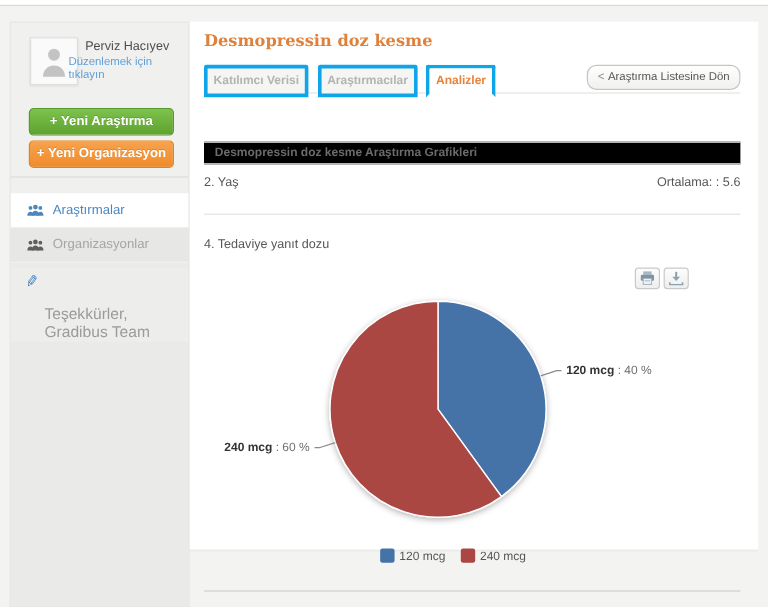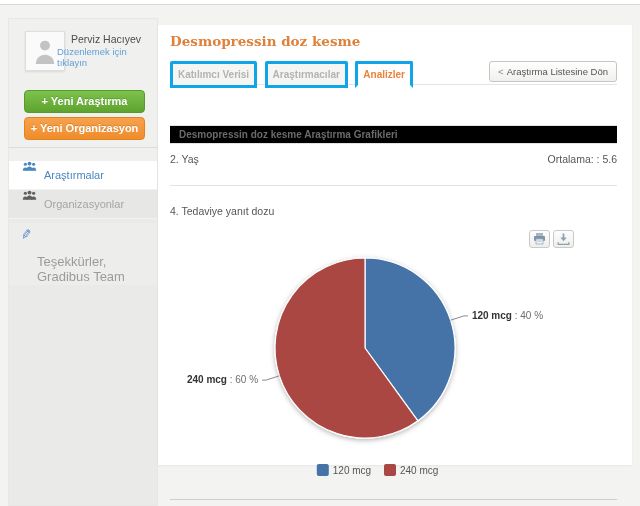--- a/index.html
+++ b/index.html
@@ -9,35 +9,35 @@
   
   #sidebar{position:absolute;left:8px;top:18px;width:150px;height:488px;background:#f0f0ef;border:1px solid #e7e7e5;box-sizing:border-box;}
   .avatar{position:absolute;left:16px;top:12px;width:38px;height:38px;background:#fafafa;border:1px solid #dedede;box-shadow:0 1px 2px rgba(0,0,0,.10);display:flex;align-items:center;justify-content:center;cursor:pointer;}
   .user-name{position:absolute;left:62px;top:14px;font-size:10.5px;color:#4d4d4d;white-space:nowrap;}
   .edit-link{position:absolute;left:48px;top:27px;font-size:9.5px;color:#5e9fd8;text-decoration:none;line-height:11px;display:block;width:84px;}
   .side-btn{position:absolute;left:15px;width:119px;height:21px;line-height:21px;text-align:center;border-radius:4px;color:#fff;font-size:11px;font-weight:bold;text-shadow:0 -1px 0 rgba(0,0,0,.15);cursor:pointer;}
   .btn-green{top:71px;background:linear-gradient(#7cc24c,#5ea32f);border:1px solid #57992b;}
   .btn-orange{top:98px;background:linear-gradient(#f7a24d,#ef8c2b);border:1px solid #e2831f;}
   .side-divider{position:absolute;left:0;right:0;top:128px;border-top:1px solid #dcdcda;}
   .nav{position:absolute;left:0;right:0;top:142px;bottom:0;background:#eaeae8;}
-  .nav-item{height:28px;line-height:28px;font-size:11px;color:#a5a5a5;padding-left:13px;border-bottom:1px solid #f2f2f0;cursor:pointer;display:flex;align-items:flex-start;gap:7px;background:#e7e7e5;}
+  .nav-item{height:28px;line-height:28px;font-size:11px;color:#a5a5a5;padding-left:13px;border-bottom:1px solid #f2f2f0;cursor:pointer;display:flex;align-items:center;gap:7px;background:#e7e7e5;}
   .nav-item.active{background:#ffffff;color:#4b86c0;font-weight:normal;}
   .nav-icon{display:inline-flex;color:#5f5f5f;}
   .nav-item.active .nav-icon{color:#4b86c0;}
   .thanks-box{position:relative;margin-top:4px;height:62px;background:#ededeb;}
   .pencil-icon{position:absolute;left:12px;top:4px;font-size:13px;color:#3f7fc1;transform:scaleX(-1) rotate(10deg);}
   .thanks-text{position:absolute;left:28px;top:31px;font-size:13px;color:#9b9b9b;}
 
   
-  #main{position:absolute;left:158px;top:25px;width:474px;height:440px;background:#ffffff;box-shadow:0 1px 2px rgba(0,0,0,.05);}
+  #main{position:absolute;left:158px;top:18px;width:474px;height:440px;background:#ffffff;box-shadow:0 1px 2px rgba(0,0,0,.05);}
   .page-title{position:absolute;left:12px;top:8px;font-family:"DejaVu Serif",serif;font-weight:bold;font-size:13.5px;color:#df813b;}
   .tabs-row{position:absolute;left:12px;right:15px;top:36px;height:23px;border-bottom:1px solid #e4e4e2;}
   .tab{display:inline-block;padding:0 5px;height:21px;line-height:21px;font-size:10px;font-weight:bold;color:#b3b3b1;background:#f5f5f3;border:3px solid #0ea5e9;border-radius:2px 2px 0 0;margin-right:3px;cursor:pointer;vertical-align:top;}
   .tab.active{background:#ffffff;color:#e8833a;border-bottom-color:#ffffff;position:relative;z-index:2;}
-  .back-btn{float:right;height:19px;line-height:19px;padding:0 8px;font-size:9.5px;color:#555;background:linear-gradient(#ffffff,#f0f0ee);border:1px solid #c5c5c3;border-radius:3px;cursor:pointer;}
+  .back-btn{float:right;height:19px;line-height:19px;padding:0 8px;font-size:9.5px;color:#555;background:linear-gradient(#ffffff,#f0f0ee);border:1px solid #c5c5c3;border-radius:8px;cursor:pointer;}
   .back-chevron{color:#888;margin-right:3px;}
   .add-q-btn{position:absolute;left:12px;top:74px;width:86px;height:22px;line-height:22px;text-align:center;border-radius:4px;color:#fff;font-size:11.5px;font-weight:bold;text-shadow:0 -1px 0 rgba(0,0,0,.15);background:linear-gradient(#7cc24c,#5ea32f);border:1px solid #57992b;cursor:pointer;}
   .add-q-chevron{margin-right:4px;}
   .section-bar{position:absolute;left:12px;right:15px;top:100px;height:17px;line-height:17px;background:#000000;border-top:1px solid #e2e2e0;border-bottom:1px solid #e2e2e0;font-size:10px;font-weight:bold;color:#6b6b6b;padding-left:9px;}
   .q-row{position:absolute;left:12px;right:15px;font-size:10.5px;color:#565656;}
   .q2{top:128px;}
   .q2-stat{float:right;color:#565656;}
   .rule-1{position:absolute;left:12px;right:15px;top:160px;border-top:1px solid #e3e3e1;}
   .q4{top:180px;}
   .export{position:absolute;left:371px;top:205px;display:flex;gap:3px;}

